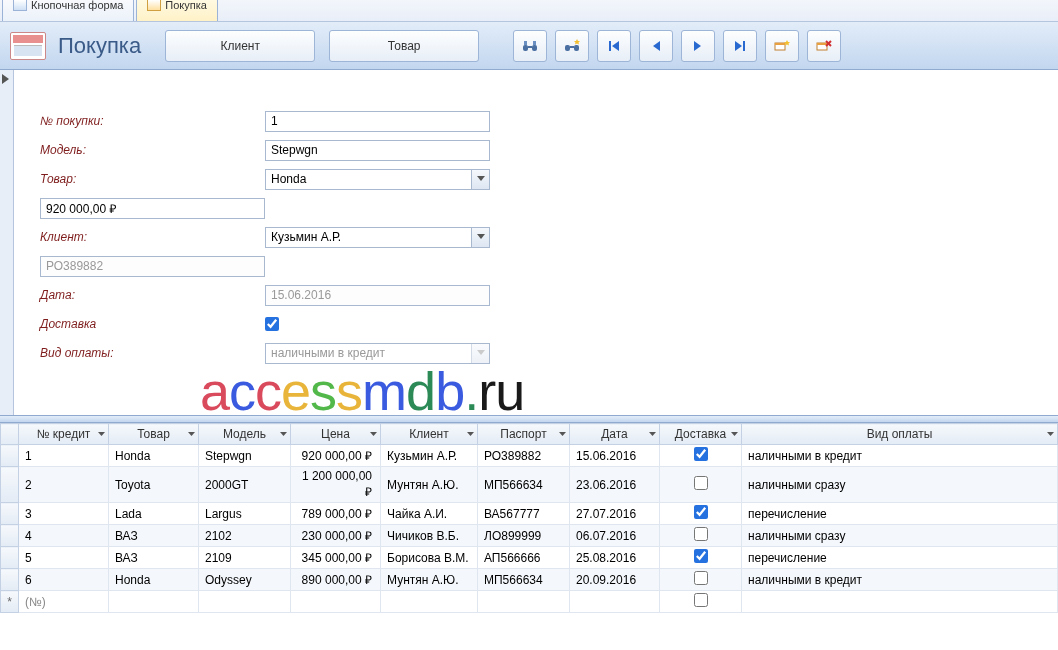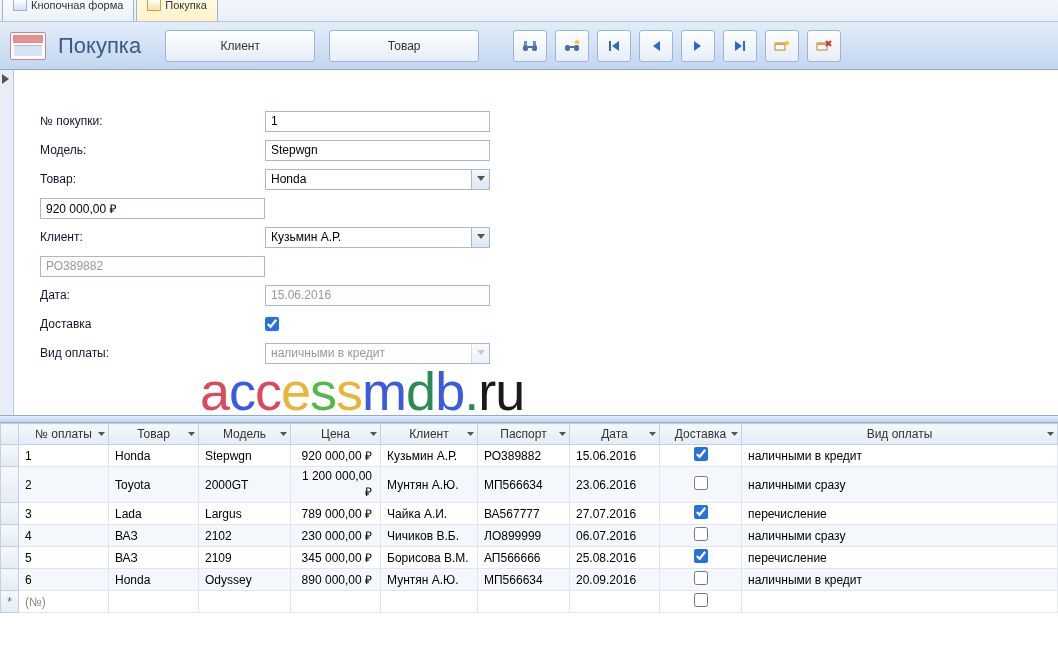--- a/index.html
+++ b/index.html
@@ -24,21 +24,21 @@
   .nav-group { display:flex; gap:8px; margin-left:30px;}
   .nav-btn { width:34px; height:32px; background: linear-gradient(#fdfefe,#e7eef7); border:1px solid #9db5d6; border-radius:3px; cursor:pointer; display:flex; align-items:center; justify-content:center;}
   .nav-btn svg { pointer-events:none;}
 
   
   .form-body { position:relative; height:345px; background:#fff; }
   .rec-selector { position:absolute; left:0; top:0; bottom:0; width:14px; background:#e7eef7; border-right:1px solid #b5c5de;}
   .rec-selector .tri { position:absolute; top:4px; left:2px; width:0;height:0;border-top:5px solid transparent;border-bottom:5px solid transparent;border-left:7px solid #555;}
   .fields { position:absolute; left:40px; top:40px;}
   .row { display:flex; align-items:center; margin-bottom:7px; height:22px;}
-  .lbl { width:225px; color:#0f172a; font-size:12px;}
+  .lbl { width:225px; color:#7f1d1d; font-size:12px;font-style:italic;}
   .inp { width:225px; height:21px; border:1px solid #a7b8cf; padding:1px 5px; font-size:12px; background:#fff;}
   .inp.readonly { color:#999; background:#fdfdfd;}
   .combo { width:225px; height:21px; border:1px solid #a7b8cf; display:flex; align-items:stretch;}
   .combo input { flex:1; border:none; padding:1px 5px; font-size:12px; outline:none;}
   .combo .arrow { width:18px; border-left:1px solid #a7b8cf; background:linear-gradient(#f5f8fc,#dde6f2); display:flex;align-items:center;justify-content:center;cursor:pointer;}
   .combo .arrow.disabled { opacity:.5;}
   .chk { width:14px;height:14px; accent-color:#2671e0;}
 
   .watermark { position:absolute; left:200px; top:290px; font-size:54px; font-weight:400; letter-spacing:-1px; pointer-events:none; user-select:none;}
   .watermark span:nth-child(1){color:#d94a5c;}
@@ -229,21 +229,21 @@
           <col style="width:90px">
           <col style="width:97px">
           <col style="width:92px">
           <col style="width:90px">
           <col style="width:82px">
           <col>
     </colgroup>
     <thead>
       <tr>
         <th class="rowsel"></th>
-        <th><span>№ оплаты</span><span class="dd">
+        <th><span>№ кредит</span><span class="dd">
                 <svg width="7" height="5">
                   <polygon points="0,0 7,0 3.5,4" fill="#555"></polygon>
                 </svg>
               </span></th>
         <th><span>Товар</span><span class="dd">
                 <svg width="7" height="5">
                   <polygon points="0,0 7,0 3.5,4" fill="#555"></polygon>
                 </svg>
               </span></th>
         <th><span>Модель</span><span class="dd">

